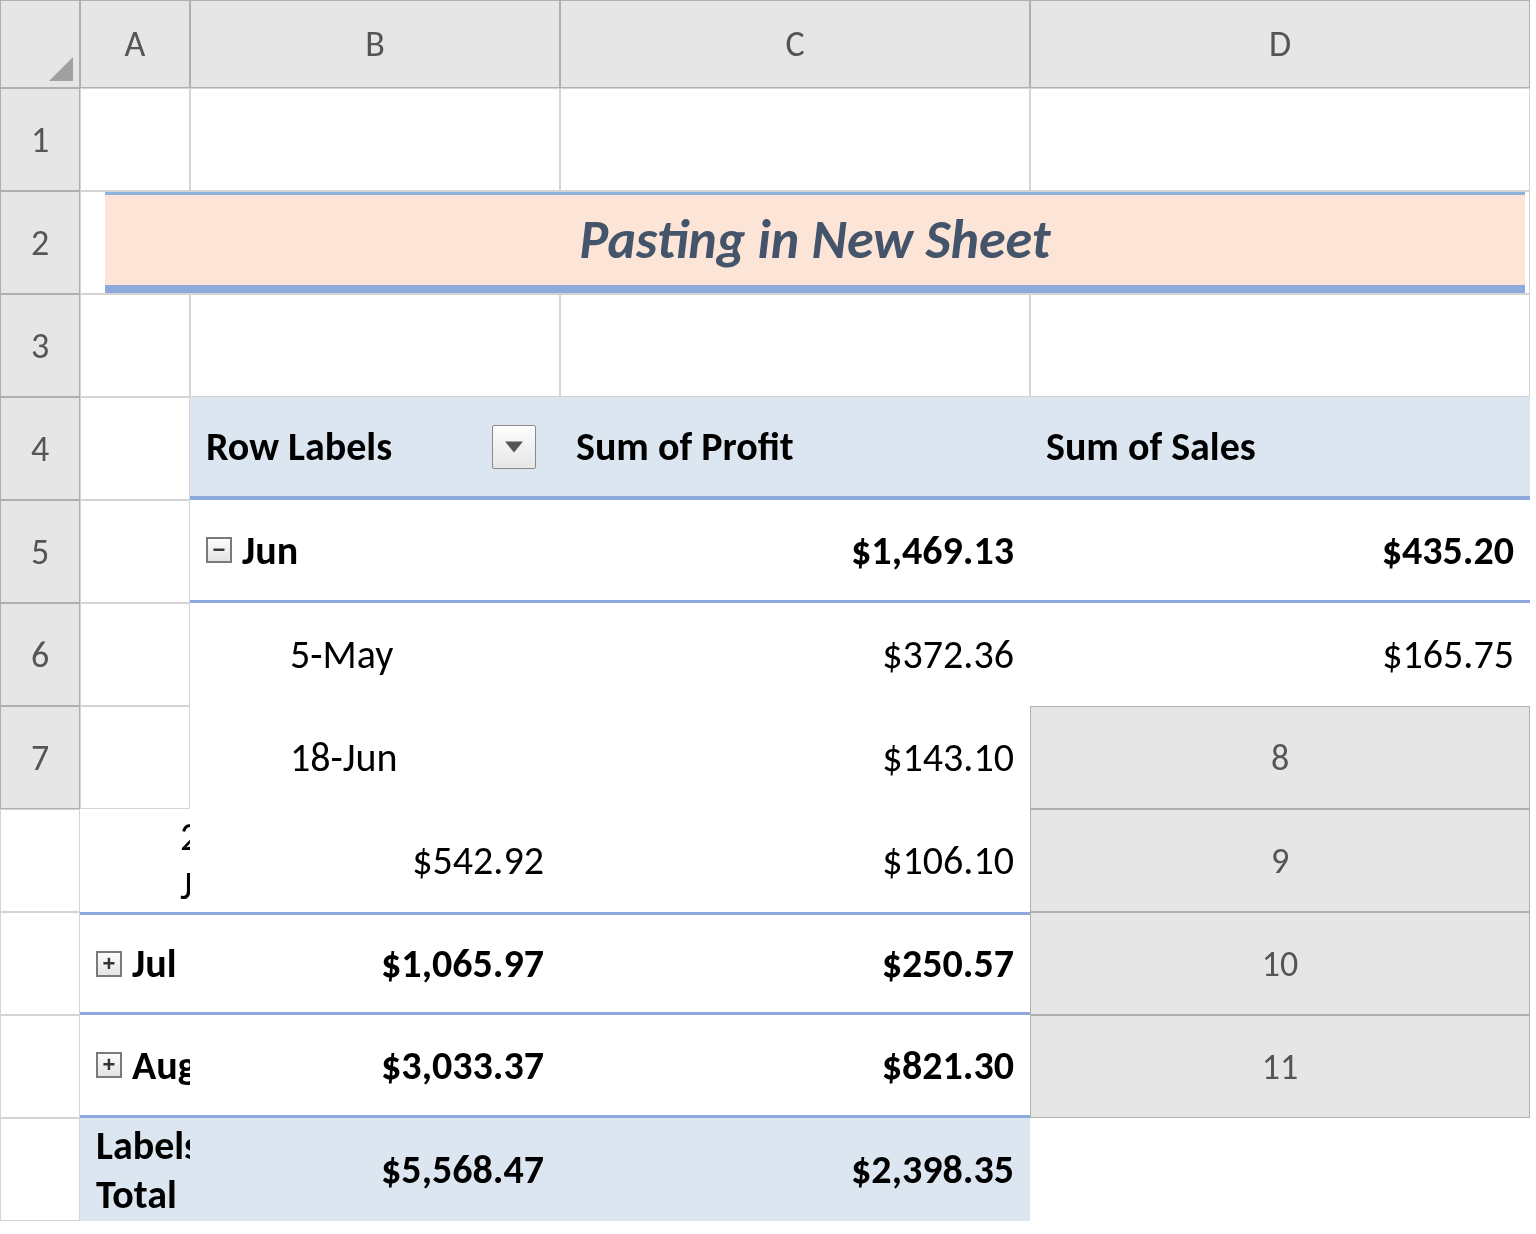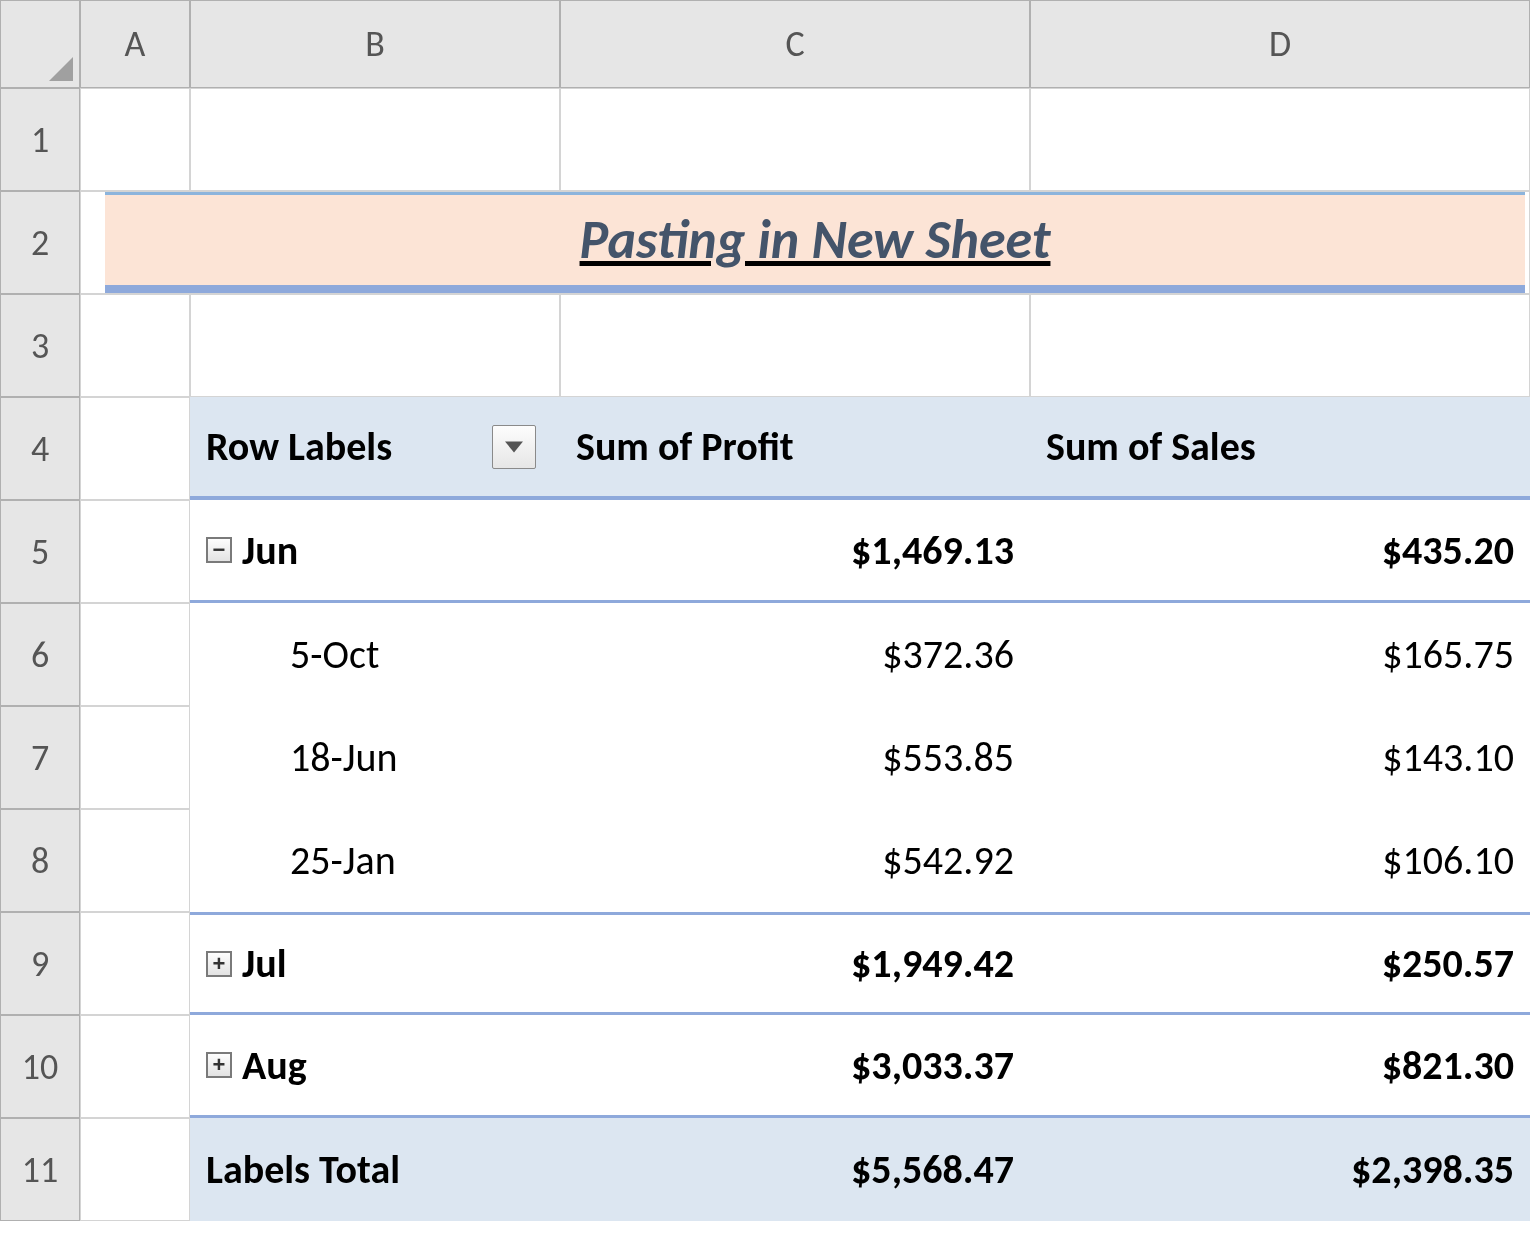--- a/index.html
+++ b/index.html
@@ -58,21 +58,20 @@
     }
     
     .title-cell {
       grid-column: 2 / 6;
       grid-row: 3;
       display: flex;
       align-items: stretch;
       border: 1px solid #d4d4d4;
       background: #fff;
       padding-left: 20px;
-      text-decoration: underline;
     }
     .title-inner {
       flex: 1;
       background: #fce4d6;
       border-top: 3px solid #8cb4dc;
       border-bottom: 8px solid #8ea9db;
       display: flex;
       align-items: center;
       justify-content: center;
       font-size: 54px;
@@ -205,43 +204,42 @@
   <div class="cell"></div>
   <div class="datacell bold underline-blue">
     <div class="expand-box">−</div>
     <span>Jun</span>
   </div>
   <div class="datacell bold right underline-blue">$1,469.13</div>
   <div class="datacell bold right underline-blue">$435.20</div>
 
   <div class="rowhdr">6</div>
   <div class="cell"></div>
-  <div class="datacell indent">5-Oct</div>
+  <div class="datacell indent">5-May</div>
   <div class="datacell right">$372.36</div>
   <div class="datacell right">$165.75</div>
 
   <div class="rowhdr">7</div>
   <div class="cell"></div>
   <div class="datacell indent">18-Jun</div>
-  <div class="datacell right">$553.85</div>
   <div class="datacell right">$143.10</div>
 
   <div class="rowhdr">8</div>
   <div class="cell"></div>
   <div class="datacell indent">25-Jan</div>
   <div class="datacell right">$542.92</div>
   <div class="datacell right">$106.10</div>
 
   <div class="rowhdr">9</div>
   <div class="cell"></div>
   <div class="datacell bold overline-blue underline-blue">
     <div class="expand-box">+</div>
     <span>Jul</span>
   </div>
-  <div class="datacell bold right overline-blue underline-blue">$1,949.42</div>
+  <div class="datacell bold right overline-blue underline-blue">$1,065.97</div>
   <div class="datacell bold right overline-blue underline-blue">$250.57</div>
 
   <div class="rowhdr">10</div>
   <div class="cell"></div>
   <div class="datacell bold underline-blue">
     <div class="expand-box">+</div>
     <span>Aug</span>
   </div>
   <div class="datacell bold right underline-blue">$3,033.37</div>
   <div class="datacell bold right underline-blue">$821.30</div>

